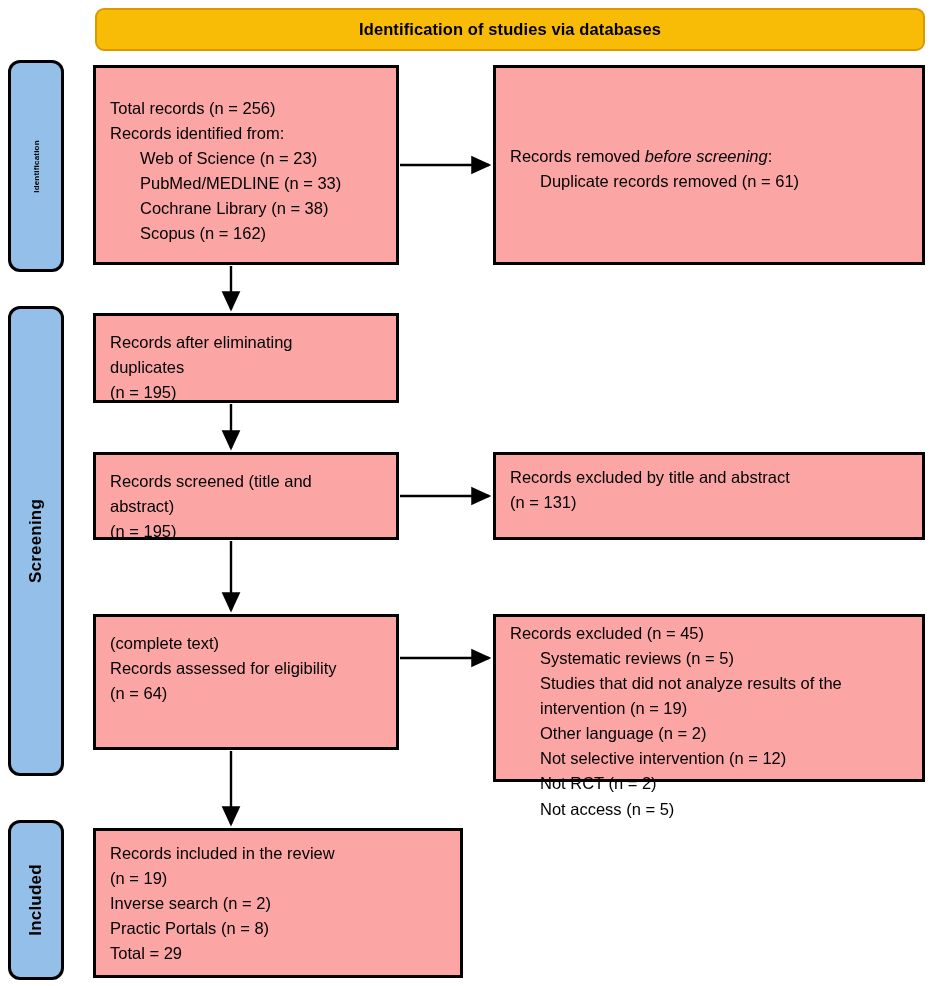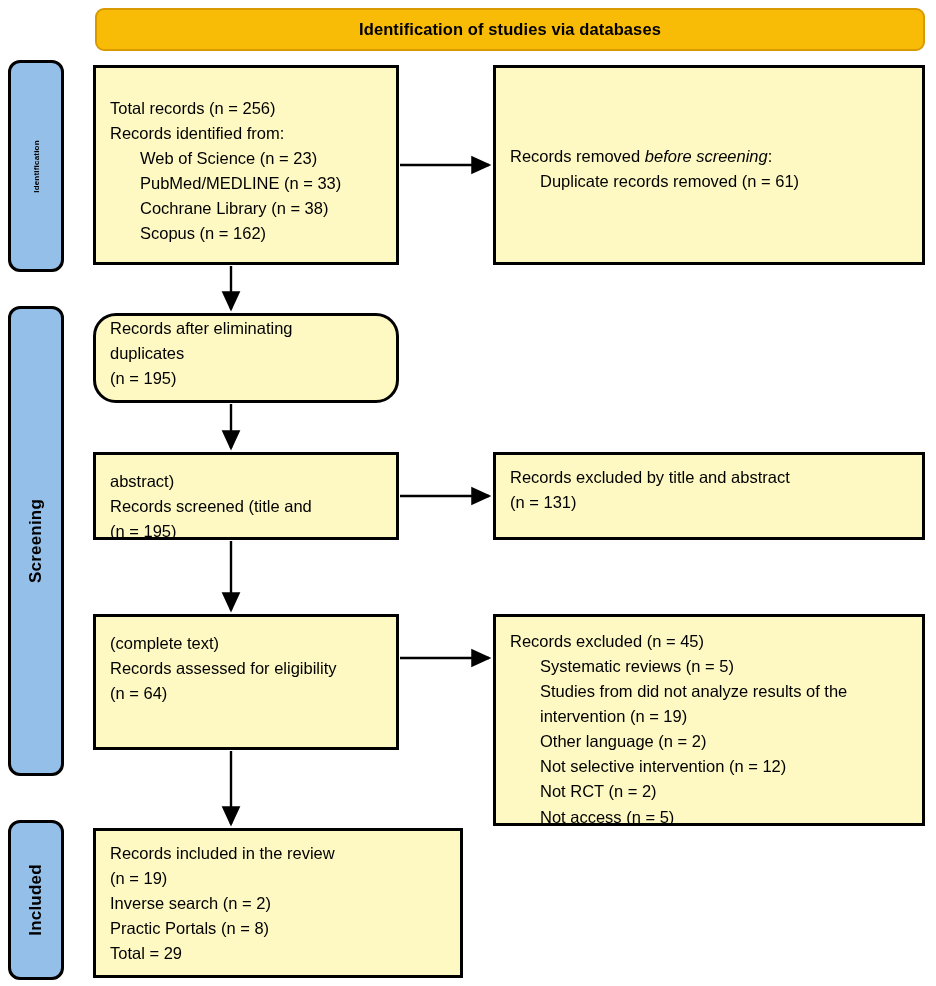--- a/index.html
+++ b/index.html
@@ -59,38 +59,38 @@
     letter-spacing: 0.2px;
   }
   .stage.identification { top: 60px;  height: 212px; }
   .stage.identification .vtext { font-size: 8px; font-weight: bold; }
   .stage.screening      { top: 306px; height: 470px; }
   .stage.included       { top: 820px; height: 160px; }
 
   
   .box {
     position: absolute;
-    background: #fef9c3;
+    background: #fca5a5;
     border: 3px solid #000000;
     box-sizing: border-box;
     padding: 10px 14px;
     font-size: 16.5px;
     line-height: 1.52;
   }
   .box .line { white-space: pre-wrap; }
   .box .line.indent { padding-left: 30px; }
   .box em { font-style: italic; }
 
   .box.b-identified { left: 93px;  top: 65px;  width: 306px; height: 200px; padding-top: 28px; }
   .box.b-removed    { left: 493px; top: 65px;  width: 432px; height: 200px; padding-top: 76px; }
-  .box.b-afterdup   { left: 93px;  top: 313px; width: 306px; height: 90px;  padding-top: 0; border-radius: 23px; }
+  .box.b-afterdup   { left: 93px;  top: 313px; width: 306px; height: 90px;  padding-top: 14px; }
   .box.b-screened   { left: 93px;  top: 452px; width: 306px; height: 88px;  padding-top: 14px; }
   .box.b-excl-ta    { left: 493px; top: 452px; width: 432px; height: 88px;  padding-top: 10px; }
   .box.b-eligible   { left: 93px;  top: 614px; width: 306px; height: 136px; padding-top: 14px; }
-  .box.b-excl-full  { left: 493px; top: 614px; width: 432px; height: 212px; padding-top: 12px; }
+  .box.b-excl-full  { left: 493px; top: 614px; width: 432px; height: 168px; padding-top: 4px; }
   .box.b-included   { left: 93px;  top: 828px; width: 370px; height: 150px; padding-top: 10px; }
 
   
   #arrows {
     position: absolute;
     left: 0; top: 0;
     width: 936px; height: 986px;
     pointer-events: none;
   }
 </style>
@@ -144,40 +144,40 @@
     <div class="line indent">Duplicate records removed (n = 61)</div>
   </div>
 
   <div class="box b-afterdup">
     <div class="line">Records after eliminating</div>
     <div class="line">duplicates</div>
     <div class="line">(n = 195)</div>
   </div>
 
   <div class="box b-screened">
+    <div class="line">Records screened (title and</div>
     <div class="line">abstract)</div>
-    <div class="line">Records screened (title and</div>
     <div class="line">(n = 195)</div>
   </div>
 
   <div class="box b-excl-ta">
     <div class="line">Records excluded by title and abstract</div>
     <div class="line">(n = 131)</div>
   </div>
 
   <div class="box b-eligible">
     <div class="line">(complete text)</div>
     <div class="line">Records assessed for eligibility</div>
     <div class="line">(n = 64)</div>
   </div>
 
   <div class="box b-excl-full">
     <div class="line">Records excluded (n = 45)</div>
     <div class="line indent">Systematic reviews (n = 5)</div>
-    <div class="line indent">Studies from did not analyze results of the</div>
+    <div class="line indent">Studies that did not analyze results of the</div>
     <div class="line indent">intervention (n = 19)</div>
     <div class="line indent">Other language (n = 2)</div>
     <div class="line indent">Not selective intervention (n = 12)</div>
     <div class="line indent">Not RCT (n = 2)</div>
     <div class="line indent">Not access (n = 5)</div>
   </div>
 
   <div class="box b-included">
     <div class="line">Records included in the review</div>
     <div class="line">(n = 19)</div>

